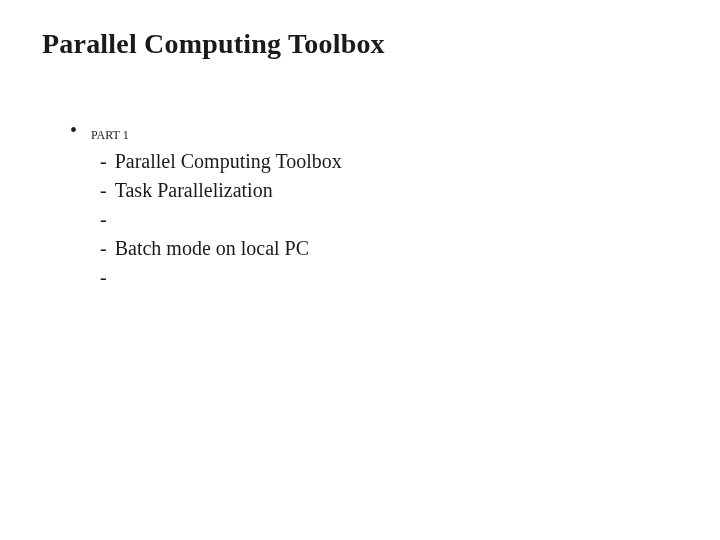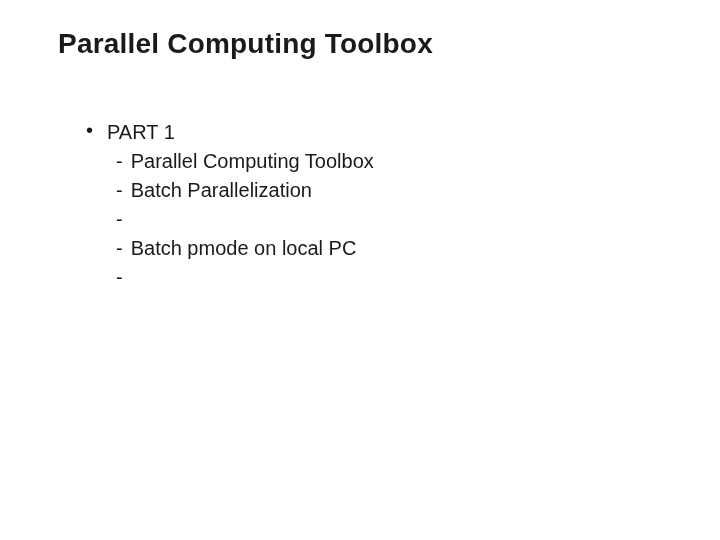--- a/index.html
+++ b/index.html
@@ -6,21 +6,22 @@
     html, body {
       width: 720px;
       height: 540px;
       background: #ffffff;
       font-family: Arial, Helvetica, sans-serif;
       color: #1a1a1a;
     }
     .slide {
       width: 100%;
       height: 100%;
-      padding: 28px 50px 0 58px;
+      padding: 28px 50px 0 42px;
+      font-family: Liberation Serif, serif;
     }
     .title {
       font-size: 28px;
       font-weight: 700;
       letter-spacing: 0.2px;
       margin-bottom: 58px;
     }
     .body {
       padding-left: 28px;
     }
@@ -28,21 +29,21 @@
       display: flex;
       align-items: baseline;
       gap: 14px;
       font-size: 20px;
       line-height: 1.45;
     }
     .bullet-dot {
       display: inline-block;
       transform: translateY(-2px);
     }
-    .part-label { font-size: 20px; }
+    .part-label { font-size: 12px; }
     .sublist {
       padding-left: 30px;
       font-size: 20px;
       line-height: 1.45;
     }
     .subitem {
       display: flex;
       gap: 8px;
     }
     .dash { display: inline-block; }
@@ -59,27 +60,27 @@
       <span class="part-label">PART 1</span>
     </div>
 
     <div class="sublist">
       <div class="subitem">
         <span class="dash">-</span>
         <span>Parallel Computing Toolbox</span>
       </div>
       <div class="subitem">
         <span class="dash">-</span>
-        <span>Batch Parallelization</span>
+        <span>Task Parallelization</span>
       </div>
       <div class="subitem">
         <span class="dash">-</span>
       </div>
       <div class="subitem">
         <span class="dash">-</span>
-        <span>Batch pmode on local PC</span>
+        <span>Batch mode on local PC</span>
       </div>
       <div class="subitem">
         <span class="dash">-</span>
       </div>
     </div>
   </div>
 </div>
 
 </body></html>

